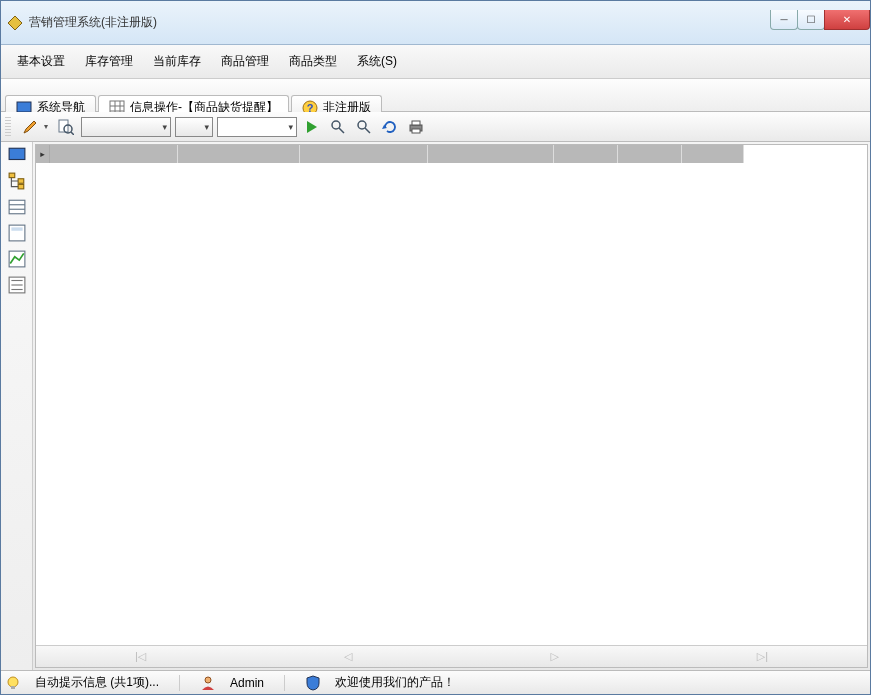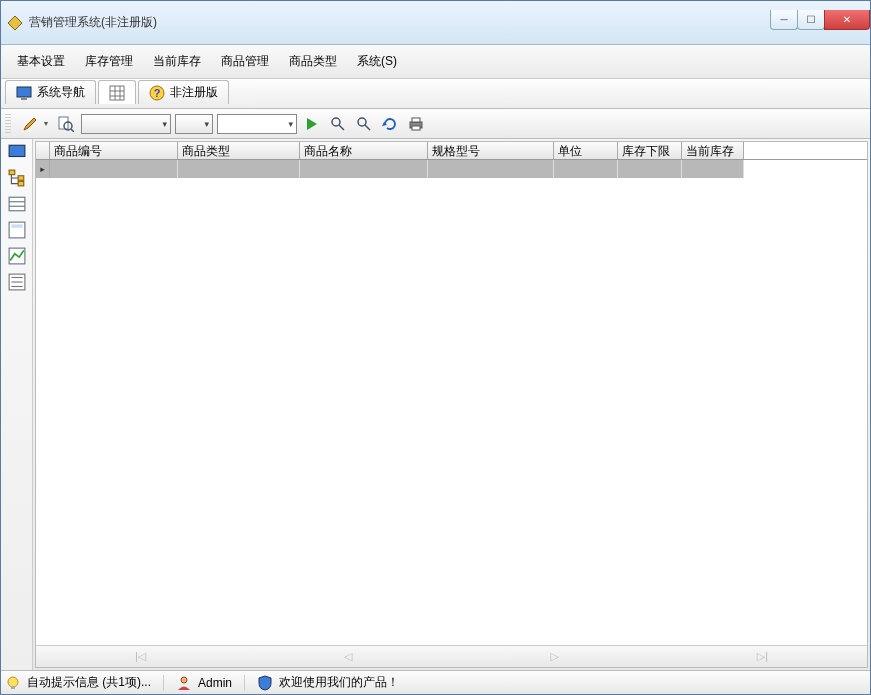--- a/index.html
+++ b/index.html
@@ -12,21 +12,21 @@
 .titlebar .title { flex: 1; font-size: 12px; color: #333; }
 .winbtns { display: flex; height: 20px; margin-top:-6px; }
 .winbtn { width: 28px; height: 20px; display: flex; align-items: center; justify-content: center; border: 1px solid #8aa; border-top:none; background: linear-gradient(#f7fbff, #dbe9f7); margin-left: -1px; font-size: 10px; color:#444;}
 .winbtn.close { width: 46px; background: linear-gradient(#f07070, #cf4040); color: #fff; border-color:#a03030; border-top-right-radius:0; border-bottom-right-radius:4px;}
 .winbtn.min, .winbtn.max { border-bottom-left-radius:4px; border-bottom-right-radius:4px;}
 .winbtn.close { border-bottom-left-radius:0;}
 
 .menubar { height: 34px; background: linear-gradient(#f9f9f9,#eaeaea); display: flex; align-items: center; padding: 0 6px; font-size: 12px; border-bottom: 1px solid #ccc; gap: 0; }
 .menuitem { padding: 2px 10px; cursor: default; }
 
-.tabbar { height: 30px; background: linear-gradient(#fdfdfd,#eee); display: flex; align-items: flex-end; padding: 4px 4px; border-bottom: 1px solid #bbb; gap: 2px; }
+.tabbar { height: 30px; background: linear-gradient(#fdfdfd,#eee); display: flex; align-items: flex-start; padding: 16px 4px; border-bottom: 1px solid #bbb; gap: 2px; }
 .tab { height: 24px; display: flex; align-items: center; padding: 0 10px; border: 1px solid #bbb; border-bottom: none; background: linear-gradient(#fff,#eee); font-size: 12px; gap: 5px; border-radius: 3px 3px 0 0; }
 .tab.active { background: #fff; }
 .tab .ticon { width: 16px; height: 16px; }
 
 .toolbar { height: 30px; background: linear-gradient(#fdfdfd,#eaeaea); display: flex; align-items: center; padding: 0 4px; border-bottom: 1px solid #bbb; gap: 4px; }
 .tgrip { width: 6px; height: 20px; background: repeating-linear-gradient(#ccc,#ccc 1px,transparent 1px,transparent 3px); margin-right:4px;}
 .tbtn { width: 22px; height: 22px; display: flex; align-items: center; justify-content: center; border: 1px solid transparent; border-radius:3px; }
 .tsplit { display: flex; align-items: center; }
 .tsplit .arrow { width: 10px; height: 22px; display:flex;align-items:center;justify-content:center; font-size:8px; color:#555;}
 .combo { height: 20px; border: 1px solid #888; background: linear-gradient(#fff,#e8e8e8); font-size: 11px; padding: 0 16px 0 4px; position: relative; display:flex; align-items:center;}
@@ -48,21 +48,21 @@
 .gh.rowhead { width: 14px; }
 .grid-row { height: 18px; display: flex; font-size: 12px; }
 .gc { border-right: 1px solid #ddd; padding: 1px 4px; overflow:hidden;}
 .grid-row.selected .gc { background: #b8b8b8; }
 .gc.rowhead { width: 14px; background: linear-gradient(#fbfbfb,#e6e6e6); border-right:1px solid #aaa; display:flex;align-items:center;justify-content:center;font-size:9px;color:#333;}
 .grid-body { flex:1; background:#fff;}
 
 .navbar { height: 22px; background: linear-gradient(#f8f8f8,#e8e8e8); display: flex; align-items: center; justify-content: space-around; border-top: 1px solid #ccc; color:#bbb; font-size:11px;}
 .navbtn { cursor: default; }
 
-.statusbar { height: 24px; background: linear-gradient(#fcfcfc,#e8e8e8); border-top: 1px solid #bbb; display: flex; align-items: center; font-size: 12px; padding: 0 4px; gap: 6px; }
+.statusbar { height: 24px; background: linear-gradient(#fcfcfc,#e8e8e8); border-top: 1px solid #bbb; display: flex; align-items: center; font-size: 12px; padding: 0 4px; gap: 14px; }
 .statusbar .sep { border-left: 1px solid #ccc; height: 16px; margin: 0 6px; }
 .sicon { width: 16px; height: 16px; }
 
 
 .col0 { width: 128px; } .col1 { width: 122px; } .col2 { width: 128px; }
 .col3 { width: 126px; } .col4 { width: 64px; } .col5 { width: 64px; } .col6 { width: 62px; }
 </style>
 </head>
 <body>
 
@@ -98,20 +98,21 @@
       <span>系统导航</span>
     </div>
     <div class="tab active">
       <svg class="ticon" viewBox="0 0 16 16">
           <rect x="1" y="1" width="14" height="14" fill="#fff" stroke="#777"></rect>
           <line x1="1" y1="6" x2="15" y2="6" stroke="#777"></line>
           <line x1="1" y1="11" x2="15" y2="11" stroke="#777"></line>
           <line x1="6" y1="1" x2="6" y2="15" stroke="#777"></line>
           <line x1="11" y1="1" x2="11" y2="15" stroke="#777"></line>
         </svg>
+      <span>信息操作-【商品缺货提醒】</span>
     </div>
     <div class="tab">
       <svg class="ticon" viewBox="0 0 16 16">
           <circle cx="8" cy="8" r="7" fill="#ffd040" stroke="#a07010"></circle>
           <text x="8" y="12" text-anchor="middle" font-size="11" fill="#3050c0" font-weight="bold">?</text>
         </svg>
       <span>非注册版</span>
     </div>
   </div>
 
@@ -201,30 +202,20 @@
       <svg class="sideicon" viewBox="0 0 16 16">
           <rect x="1" y="1" width="14" height="14" fill="#fff" stroke="#777"></rect>
           <line x1="3" y1="4" x2="13" y2="4" stroke="#777"></line>
           <line x1="3" y1="8" x2="13" y2="8" stroke="#777"></line>
           <line x1="3" y1="12" x2="13" y2="12" stroke="#777"></line>
         </svg>
     </div>
 
     <div class="main">
       <div class="gridwrap">
-        <div class="grid-header">
-          <div class="gh rowhead"></div>
-          <div class="gh col0">商品编号</div>
-          <div class="gh col1">商品类型</div>
-          <div class="gh col2">商品名称</div>
-          <div class="gh col3">规格型号</div>
-          <div class="gh col4">单位</div>
-          <div class="gh col5">库存下限</div>
-          <div class="gh col6">当前库存</div>
-        </div>
         <div class="grid-body">
           <div class="grid-row selected">
             <div class="gc rowhead">▸</div>
             <div class="gc col0"></div>
             <div class="gc col1"></div>
             <div class="gc col2"></div>
             <div class="gc col3"></div>
             <div class="gc col4"></div>
             <div class="gc col5"></div>
             <div class="gc col6"></div>

